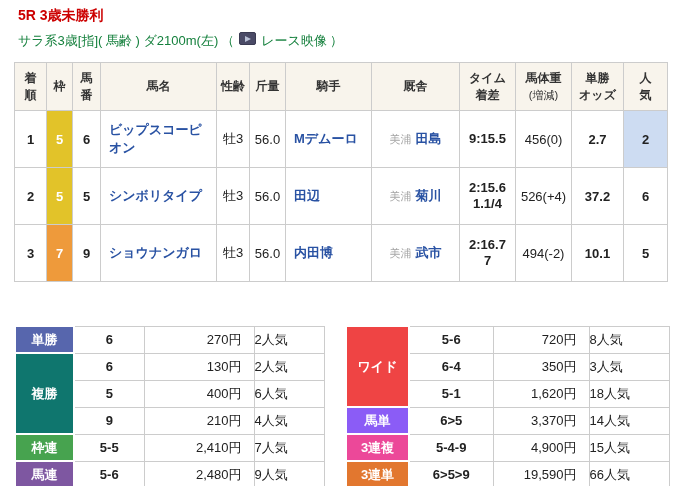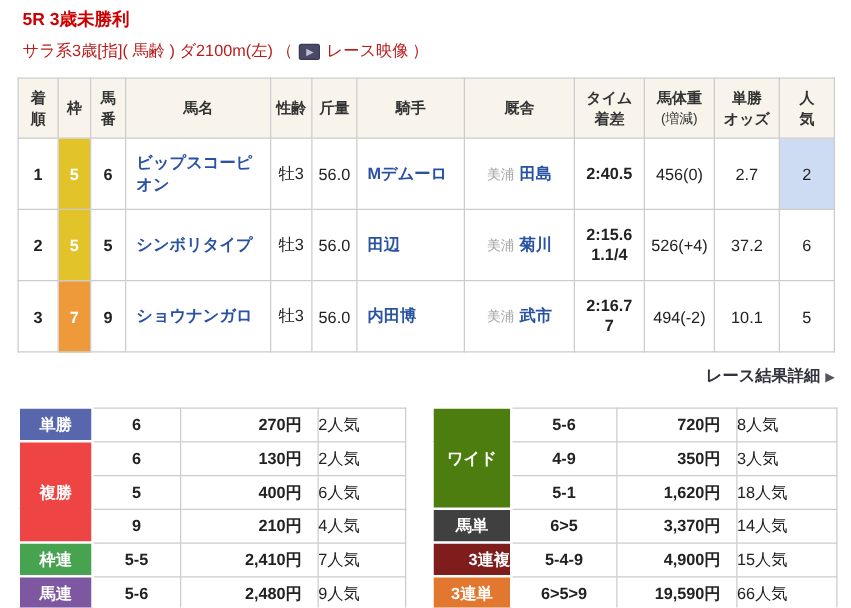--- a/index.html
+++ b/index.html
@@ -14,22 +14,22 @@
     overflow: hidden;
   }
   .page { position: relative; width: 681px; height: 486px; }
 
   .race-title {
     position: absolute; left: 18px; top: 7px;
     font-size: 14px; font-weight: bold; color: #cc0000;
   }
   .race-cond {
     position: absolute; left: 18px; top: 32px;
-    font-size: 13px; color: #b91c1c;
-    display: flex; align-items: center; gap: 3px; white-space: nowrap;
+    font-size: 13px; color: #15803d;
+    display: flex; align-items: flex-start; gap: 3px; white-space: nowrap;
   }
   .video-icon {
     display: inline-block; width: 17px; height: 13px;
     background: #4a4a66; border: 1px solid #3a3a52; border-radius: 2px;
     position: relative; margin: 0 2px;
   }
   .video-icon::after {
     content: ""; position: absolute; left: 5px; top: 3px;
     border-left: 6px solid #b9c0d6;
     border-top: 3.5px solid transparent;
@@ -50,42 +50,42 @@
   .results td {
     border: 1px solid #ccc; font-size: 13px; height: 57px;
     text-align: center; padding: 0 2px; background: #fff;
   }
   .results td.waku { color: #fff; font-weight: bold; }
   .results td.num, .results td.rank { font-weight: bold; }
   .results td.name, .results td.jockey { text-align: left; padding-left: 8px; }
   .link { color: #2952a3; font-weight: bold; text-decoration: none; cursor: pointer; }
   .stable-area { color: #a5a5a5; font-size: 11px; margin-right: 4px; font-weight: normal; }
   .results td.time { font-weight: bold; line-height: 1.25; }
-  .results td.odds, .results td.ninki { font-weight: normal; }
+  .results td.odds, .results td.ninki { font-weight: bold; }
   .hw-sub { font-size: 11px; font-weight: normal; }
 
   .detail-link {
     position: absolute; right: 13px; top: 292px;
     font-size: 13px; font-weight: bold; color: #33333d; cursor: pointer;
   }
   .detail-link .arrow { font-size: 10px; color: #55555f; margin-left: 4px; }
 
   .payout { position: absolute; top: 325px; }
   .payout-left  { left: 14px;  width: 309px; }
   .payout-right { left: 345px; width: 323px; }
   .payout td {
     border: 1px solid #ccc; height: 27px; font-size: 13px;
     background: #fff; padding: 0;
   }
   .payout td.bettype {
     color: #fff; font-weight: bold; text-align: center;
     border: 2px solid #fff; font-size: 13px;
   }
   .payout td.combo { text-align: center; font-weight: bold; }
-  .payout td.money { text-align: right; font-weight: bold; padding-right: 12px; }
+  .payout td.money { text-align: right; font-weight: normal; padding-right: 12px; }
   .payout td.pop   { padding-right: 7px; }
 </style>
 </head>
 <body>
 
 <div class="page">
 
   <div class="race-title">5R 3歳未勝利</div>
 
   <div class="race-cond">
@@ -135,21 +135,21 @@
     <tbody>
       <tr>
         <td class="rank">1</td>
         <td class="waku" style="background-color: rgb(226, 195, 41);">5</td>
         <td class="num">6</td>
         <td class="name"><span class="link">ビップスコーピオン</span></td>
         <td>牡3</td>
         <td>56.0</td>
         <td class="jockey"><span class="link">Mデムーロ</span></td>
         <td><span class="stable-area">美浦</span><span class="link">田島</span></td>
-        <td class="time"><span>2:40.5</span></td>
+        <td class="time"><span>9:15.5</span></td>
         <td>456(0)</td>
         <td class="odds">2.7</td>
         <td class="ninki" style="background-color: rgb(205, 220, 242);">2</td>
       </tr>
       <tr>
         <td class="rank">2</td>
         <td class="waku" style="background-color: rgb(226, 195, 41);">5</td>
         <td class="num">5</td>
         <td class="name"><span class="link">シンボリタイプ</span></td>
         <td>牡3</td>
@@ -171,40 +171,37 @@
         <td class="jockey"><span class="link">内田博</span></td>
         <td><span class="stable-area">美浦</span><span class="link">武市</span></td>
         <td class="time"><span>2:16.7</span><br><span>7</span></td>
         <td>494(-2)</td>
         <td class="odds">10.1</td>
         <td class="ninki">5</td>
       </tr>
     </tbody>
   </table>
 
-  <div class="detail-link">
-    <span>レース結果詳細</span><span class="arrow">▶</span>
-  </div>
 
   <table class="payout payout-left">
     <colgroup>
         <col style="width:59px">
         <col style="width:70px">
         <col style="width:110px">
         <col style="width:70px">
       </colgroup>
     <tbody>
       <tr>
         <td class="bettype" style="background-color: rgb(87, 102, 173);">単勝</td>
         <td class="combo">6</td>
         <td class="money">270円</td>
         <td class="pop">2人気</td>
       </tr>
       <tr>
-        <td class="bettype" rowspan="3" style="background-color: #ef4444;">複勝</td>
+        <td class="bettype" rowspan="3" style="background-color: #0f766e;">複勝</td>
         <td class="combo">6</td>
         <td class="money">130円</td>
         <td class="pop">2人気</td>
       </tr>
       <tr>
         <td class="combo">5</td>
         <td class="money">400円</td>
         <td class="pop">6人気</td>
       </tr>
       <tr>
@@ -229,43 +226,43 @@
 
   <table class="payout payout-right">
     <colgroup>
         <col style="width:63px">
         <col style="width:84px">
         <col style="width:96px">
         <col style="width:80px">
       </colgroup>
     <tbody>
       <tr>
-        <td class="bettype" rowspan="3" style="background-color: #4d7c0f;">ワイド</td>
+        <td class="bettype" rowspan="3" style="background-color: #ef4444;">ワイド</td>
         <td class="combo">5-6</td>
         <td class="money">720円</td>
         <td class="pop">8人気</td>
       </tr>
       <tr>
-        <td class="combo">4-9</td>
+        <td class="combo">6-4</td>
         <td class="money">350円</td>
         <td class="pop">3人気</td>
       </tr>
       <tr>
         <td class="combo">5-1</td>
         <td class="money">1,620円</td>
         <td class="pop">18人気</td>
       </tr>
       <tr>
-        <td class="bettype" style="background-color: #404040;">馬単</td>
+        <td class="bettype" style="background-color: #8b5cf6;">馬単</td>
         <td class="combo">6&gt;5</td>
         <td class="money">3,370円</td>
         <td class="pop">14人気</td>
       </tr>
       <tr>
-        <td class="bettype" style="background-color: #7f1d1d; text-align: right;">3連複</td>
+        <td class="bettype" style="background-color: #ec4899;">3連複</td>
         <td class="combo">5-4-9</td>
         <td class="money">4,900円</td>
         <td class="pop">15人気</td>
       </tr>
       <tr>
         <td class="bettype" style="background-color: rgb(226, 119, 47);">3連単</td>
         <td class="combo">6&gt;5&gt;9</td>
         <td class="money">19,590円</td>
         <td class="pop">66人気</td>
       </tr>

